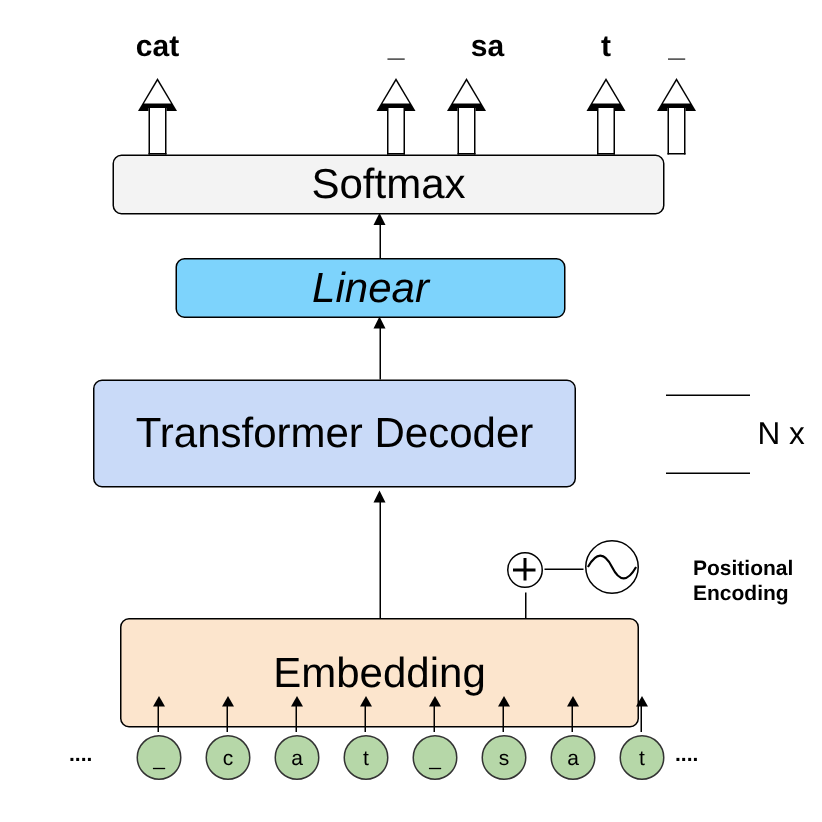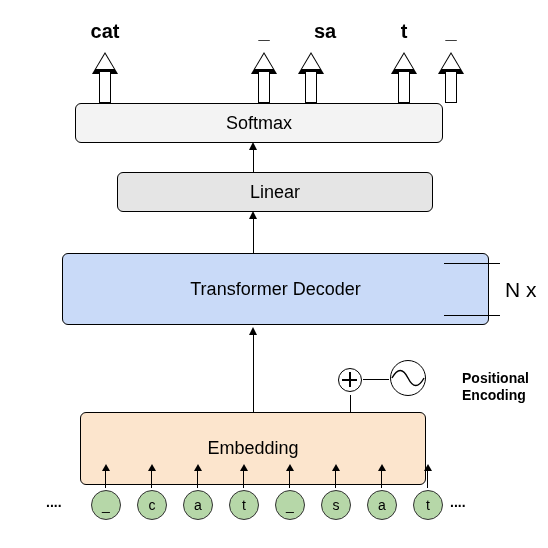--- a/index.html
+++ b/index.html
@@ -13,47 +13,48 @@
     width: 548px;
     height: 548px;
     background: #ffffff;
     overflow: hidden;
   }
   .layer-box {
     position: absolute;
     border: 1px solid #000;
     border-radius: 6px;
     text-align: center;
-    font-size: 18px;
+    font-size: 28px;
     display: flex;
     align-items: center;
     justify-content: center;
     box-sizing: border-box;
   }
   .embedding-box {
     left: 80px;
     top: 412px;
     width: 346px;
     height: 73px;
     background: #fce5cd;
   }
   .decoder-box {
     left: 62px;
     top: 253px;
-    width: 427px;
+    width: 322px;
     height: 72px;
     background: #c9daf8;
     text-align: center;
   }
   .linear-box {
     left: 117px;
     top: 172px;
-    width: 316px;
+    width: 260px;
     height: 40px;
-    background: #e5e5e5;
+    background: #7dd3fc;
+    font-style: italic;
   }
   .softmax-box {
     left: 75px;
     top: 103px;
     width: 368px;
     height: 40px;
     background: #f3f3f3;
   }
   .input-token {
     position: absolute;

